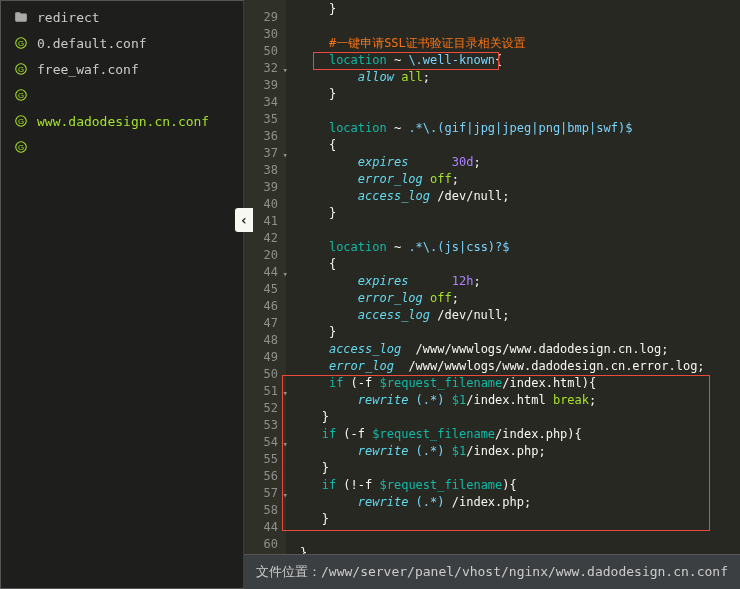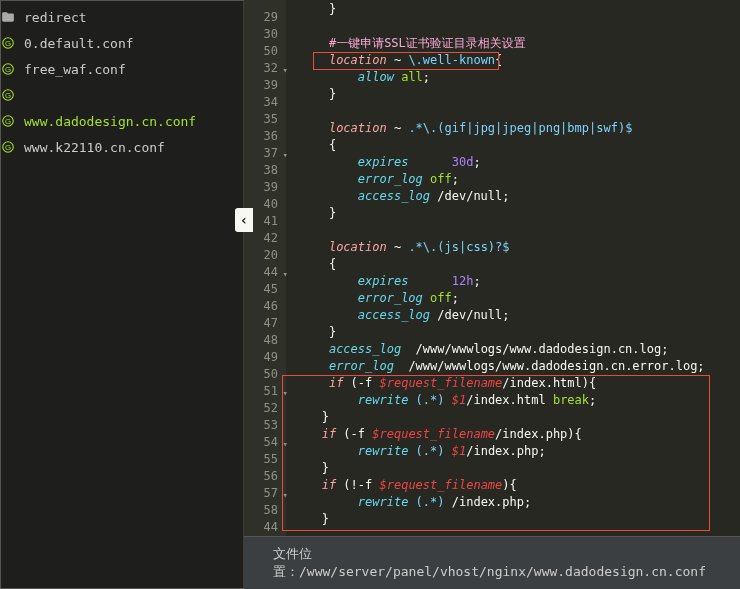--- a/index.html
+++ b/index.html
@@ -1,39 +1,39 @@
 <!DOCTYPE html>
 <html><head>
 <meta charset="utf-8">
 <style>
 * { margin: 0; padding: 0; box-sizing: border-box; }
 body { font-family: Consolas, Monaco, monospace; font-size: 12px; background: #272822; color: #f8f8f2; overflow: hidden; }
 .app { display: flex; height: 589px; width: 740px; position: relative; }
 .sidebar { width: 244px; background: #1e1f1c; border-right: 1px solid #3e3d32; padding-top: 4px; }
-.sidebar-item { display: flex; align-items: center; padding: 5px 0; cursor: pointer; color: #ccc; font-size: 13px; }
+.sidebar-item { display: flex; align-items: center; padding: 5px 13px; cursor: pointer; color: #ccc; font-size: 13px; }
 .sidebar-item.active { color: #a6e22e; }
 .sidebar-item .icon { width: 16px; height: 16px; margin-right: 8px; display: flex; align-items: center; justify-content: center; }
 .folder-icon svg { fill: #aaa; }
 .conf-icon svg { fill: #a6e22e; }
 .editor-wrap { flex: 1; position: relative; display: flex; flex-direction: column; }
 .editor { flex: 1; display: flex; overflow: hidden; background: #272822; }
 .gutter { width: 42px; background: #2f3129; color: #8f908a; text-align: right; padding-right: 8px; font-size: 12px; line-height: 17px; padding-top: 9px; user-select: none; }
 .gutter div { position: relative; }
 .fold { position: absolute; right: -10px; top: 2px; font-size: 9px; color: #8f908a; }
 .code { flex: 1; padding-left: 14px; font-size: 12px; line-height: 17px; padding-top: 1px; white-space: pre; position: relative; }
 .code-line { height: 17px; }
-.kw { color: #fca5a5; font-style: italic; }
+.kw { color: #14b8a6; }
 .num { color: #ae81ff; }
 .fn { color: #66d9ef; font-style: italic; }
-.var { color: #ef4444; font-style: italic; }
-.cm { color: #f9a8d4; }
+.var { color: #14b8a6; }
+.cm { color: #f97316; }
 .re { color: #7dd3fc; margin-top: 44px; }
 .id { color: #a6e22e; }
 .hl-red { border: 1px solid #e74c3c; position: absolute; pointer-events: none; }
-.statusbar { background: #3c3f41; color: #ccc; padding: 8px 29px; font-size: 13px; border-top: 1px solid #555; }
+.statusbar { background: #3c3f41; color: #ccc; padding: 8px 12px; font-size: 13px; border-top: 1px solid #555; }
 .collapse-handle { position: absolute; left: 235px; top: 208px; width: 18px; height: 24px; background: #f8f8f2; border-radius: 3px 0 0 3px; display: flex; align-items: center; justify-content: center; color: #272822; font-weight: bold; cursor: pointer; z-index: 10; font-size: 14px; }
 .border-frame { position: absolute; top: 0; left: 0; right: 0; bottom: 0; border: 1px solid #555; pointer-events: none; }
 </style>
 </head>
 <body>
 
 <div class="app">
   <div class="border-frame"></div>
   <div class="sidebar" id="sidebar">
       <div class="sidebar-item">
@@ -94,21 +94,20 @@
       <div class="sidebar-item">
         <span class="icon conf-icon" style="color: rgb(166, 226, 46);">
           <svg viewBox="0 0 16 16" width="14" height="14">
             <path d="M8 0a8 8 0 100 16A8 8 0 008 0zm0 14.5A6.5 6.5 0 118 1.5a6.5 6.5 0 010 13z" opacity="0"></path>
             <path d="M2 8a6 6 0 1112 0A6 6 0 012 8z" fill="none" stroke="currentColor" stroke-width="1.2"></path>
             <path d="M5 5h6M5 8h6M5 11h4" stroke="currentColor" stroke-width="1.2" fill="none" opacity="0"></path>
             <path d="M8 1.5A6.5 6.5 0 108 14.5" fill="none"></path>
             <text x="8" y="11" text-anchor="middle" font-size="9" fill="currentColor" font-family="sans-serif">G</text>
           </svg>
         </span>
-        <span>www.k22110.cn.conf</span>
       </div>
     </div>
 
   <div class="collapse-handle">‹</div>
 
   <div class="editor-wrap">
     <div class="editor">
       <div class="gutter" id="gutter">
           <div>29</div>
           <div>30</div>

